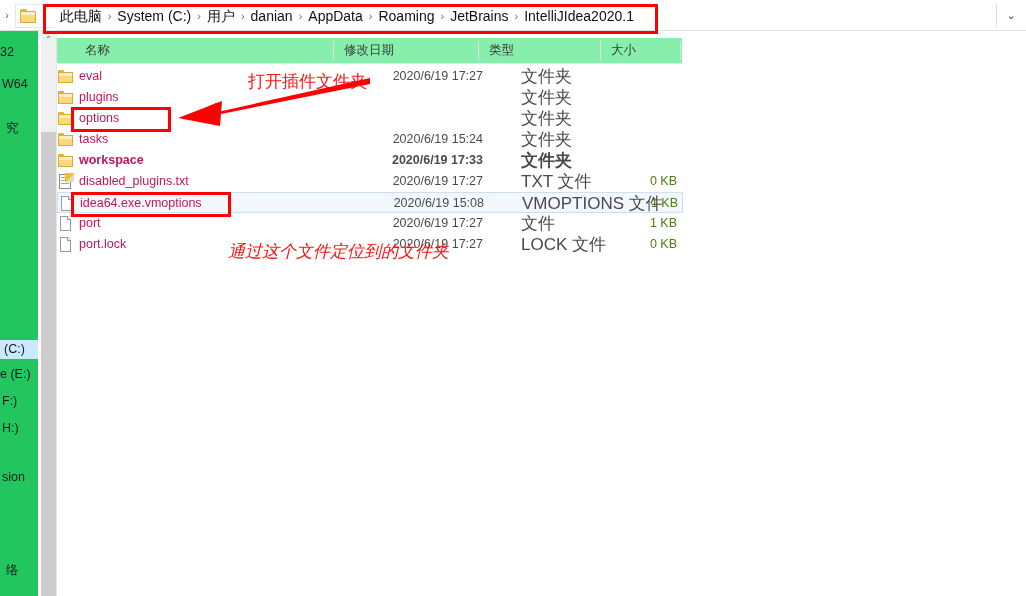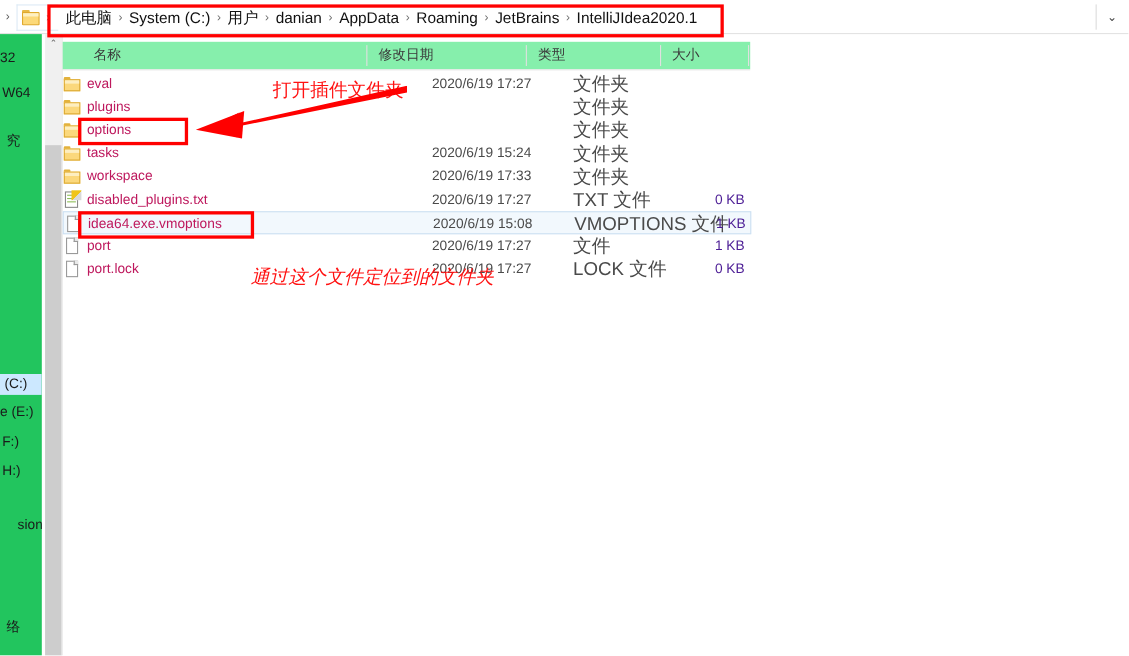--- a/index.html
+++ b/index.html
@@ -133,21 +133,21 @@
     position: absolute; left: 286px; top: 0; width: 140px; height: 21px;
     line-height: 21px; font-size: 12.5px; color: #4a4a4a;
     text-align: right; white-space: nowrap;
   }
   .row .type {
     position: absolute; left: 432px; top: 0; height: 21px; line-height: 21px;
     font-size: 17px; color: #4a4a4a; white-space: nowrap; margin-left: 32px;
   }
   .row .size {
     position: absolute; left: 530px; top: 0; width: 90px; height: 21px;
-    line-height: 21px; font-size: 12.5px; color: #4c1d95;
+    line-height: 21px; font-size: 12.5px; color: #4d7c0f;
     text-align: right; white-space: nowrap;
   }
   .row .ico {
     position: absolute; left: 1px; top: 3px; width: 16px; height: 15px;
   }
   
   .ico.folder .tab {
     position: absolute; left: 0; top: 1px; width: 6px; height: 3px;
     background: #e3b23c; border-radius: 1px 1px 0 0;
   }
@@ -237,21 +237,21 @@
   <div class="addr-underline"></div>
 
   <div class="navpane">
       <div class="nav-item" style="top: 12px; padding-left: 0px;">32</div>
       <div class="nav-item" style="top: 44px; padding-left: 2px;">W64</div>
       <div class="nav-item" style="top: 88px; padding-left: 6px;">究</div>
       <div class="nav-item sel" style="top: 309px; padding-left: 4px;">(C:)</div>
       <div class="nav-item" style="top: 334px;">e (E:)</div>
       <div class="nav-item" style="top: 361px; padding-left: 2px;">F:)</div>
       <div class="nav-item" style="top: 388px; padding-left: 2px;">H:)</div>
-      <div class="nav-item" style="top: 437px; padding-left: 16px;">sion</div>
+      <div class="nav-item" style="top: 437px; padding-left: 2px;">sion</div>
       <div class="nav-item" style="top: 530px; padding-left: 6px;">络</div>
     </div>
 
   <div class="nav-scroll">
     <div class="up">⌃</div>
     <div class="thumb"></div>
   </div>
   <div class="nav-edge"></div>
 
   <div class="colhead">
@@ -302,21 +302,21 @@
         <span class="ico folder">
           <span class="tab"></span>
           <span class="body"></span>
           <span class="lip"></span>
         </span>
         <span class="name">tasks</span>
         <span class="date">2020/6/19 15:24</span>
         <span class="type">文件夹</span>
         <span class="size"></span>
       </div>
-      <div class="row" style="top: 84px;">
+      <div class="row" style="top: 84px; font-weight: bold;">
         <span class="ico folder">
           <span class="tab"></span>
           <span class="body"></span>
           <span class="lip"></span>
         </span>
         <span class="name">workspace</span>
         <span class="date">2020/6/19 17:33</span>
         <span class="type">文件夹</span>
         <span class="size"></span>
       </div>

